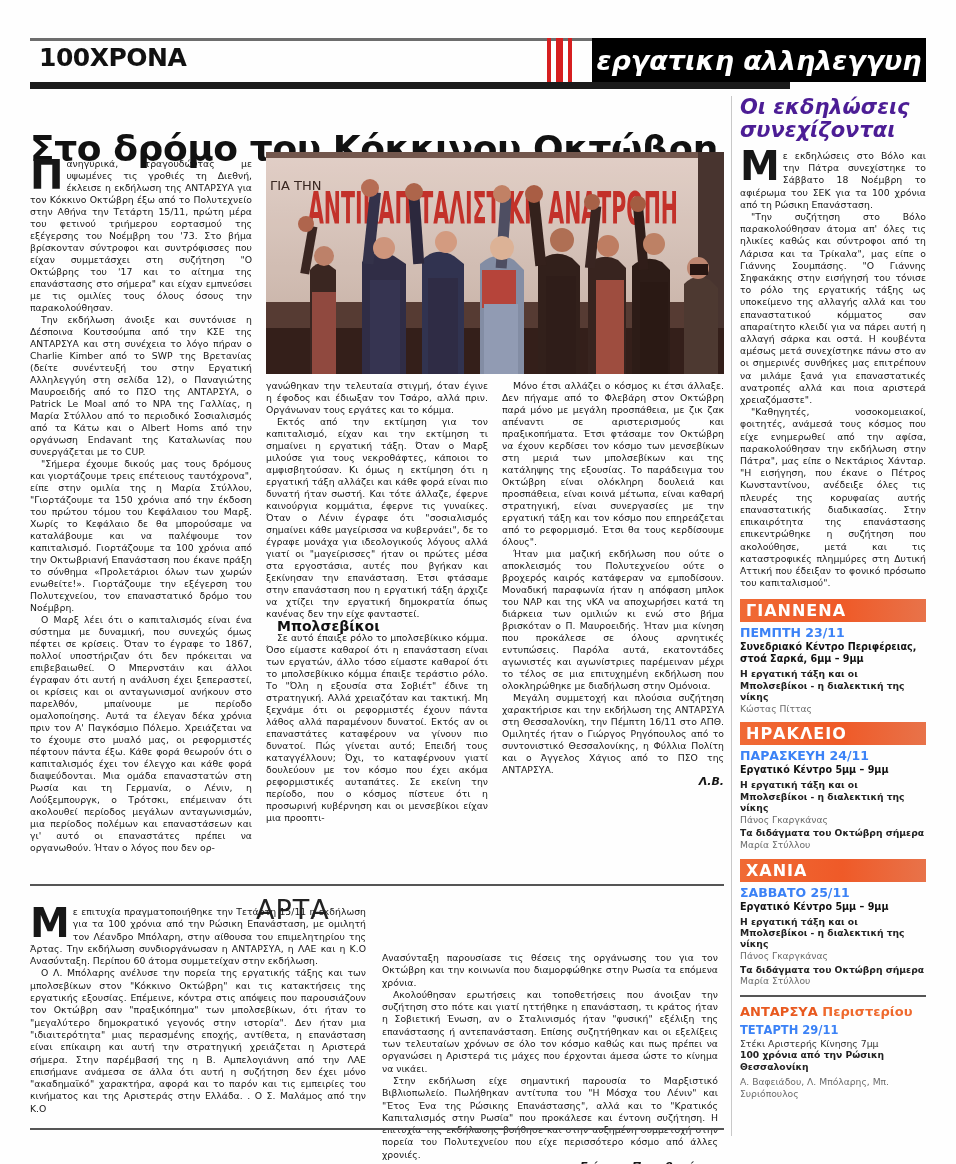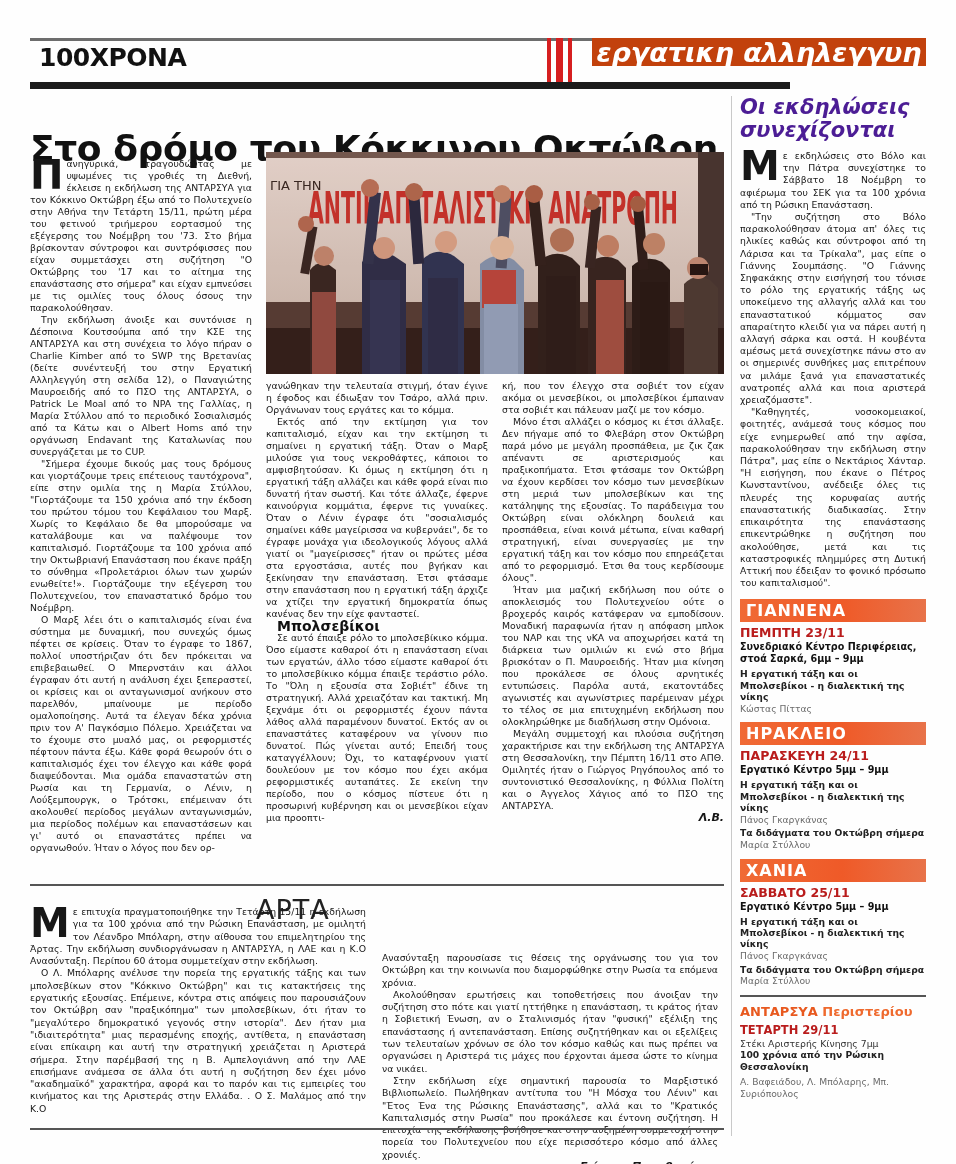--- a/index.html
+++ b/index.html
@@ -69,22 +69,22 @@
     display: flex;
     gap: 5px;
   }
   .mbar { width: 7px; height: 44px; background: #d61f20; }
   .mbar.thin { width: 4px; }
   .masthead-brand {
     position: absolute;
     left: 562px;
     top: 0px;
     width: 334px;
-    height: 28px;
-    background: #c2410c;
+    height: 44px;
+    background: #000000;
     display: flex;
     align-items: center;
     justify-content: center;
   }
   .masthead-brand-text {
     color: #ffffff;
     font-family: "DejaVu Sans", "Liberation Sans", sans-serif;
     font-weight: bold;
     font-style: italic;
     font-size: 27px;
@@ -265,21 +265,21 @@
     color: #ffffff;
     font-weight: bold;
     font-size: 16px;
     letter-spacing: 1px;
     padding: 2px 0 2px 6px;
     margin-bottom: 3px;
   }
   .ev-date {
     font-size: 12.5px;
     font-weight: bold;
-    color: #b91c1c;
+    color: #3b82f6;
     margin-bottom: 1px;
   }
   .ev-venue {
     font-size: 9.6px;
     font-weight: bold;
     color: #111;
     line-height: 12px;
     margin-bottom: 3px;
   }
   .ev-item {
@@ -427,21 +427,20 @@
     <div class="col c2">
       <div class="photo-spacer" style="height:222px"></div>
       <p class="noindent">γανώθηκαν την τελευταία στιγμή, όταν έγινε η έφοδος και έδιωξαν τον Τσάρο, αλλά πριν. Οργάνωναν τους εργάτες και το κόμμα.</p>
       <p>Εκτός από την εκτίμηση για τον καπιταλισμό, είχαν και την εκτίμηση τι σημαίνει η εργατική τάξη. Όταν ο Μαρξ μιλούσε για τους νεκροθάφτες, κάποιοι το αμφισβητούσαν. Κι όμως η εκτίμηση ότι η εργατική τάξη αλλάζει και κάθε φορά είναι πιο δυνατή ήταν σωστή. Και τότε άλλαζε, έφερνε καινούργια κομμάτια, έφερνε τις γυναίκες. Όταν ο Λένιν έγραφε ότι "σοσιαλισμός σημαίνει κάθε μαγείρισσα να κυβερνάει", δε το έγραφε μονάχα για ιδεολογικούς λόγους αλλά γιατί οι "μαγείρισσες" ήταν οι πρώτες μέσα στα εργοστάσια, αυτές που βγήκαν και ξεκίνησαν την επανάσταση. Έτσι φτάσαμε στην επανάσταση που η εργατική τάξη άρχιζε να χτίζει την εργατική δημοκρατία όπως κανένας δεν την είχε φανταστεί.</p>
       <p class="subhead">Μπολσεβίκοι</p>
       <p>Σε αυτό έπαιξε ρόλο το μπολσεβίκικο κόμμα. Όσο είμαστε καθαροί ότι η επανάσταση είναι των εργατών, άλλο τόσο είμαστε καθαροί ότι το μπολσεβίκικο κόμμα έπαιξε τεράστιο ρόλο. Το "Όλη η εξουσία στα Σοβιέτ" έδινε τη στρατηγική. Αλλά χρειαζόταν και τακτική. Μη ξεχνάμε ότι οι ρεφορμιστές έχουν πάντα λάθος αλλά παραμένουν δυνατοί. Εκτός αν οι επαναστάτες καταφέρουν να γίνουν πιο δυνατοί. Πώς γίνεται αυτό; Επειδή τους καταγγέλλουν; Όχι, το καταφέρνουν γιατί δουλεύουν με τον κόσμο που έχει ακόμα ρεφορμιστικές αυταπάτες. Σε εκείνη την περίοδο, που ο κόσμος πίστευε ότι η προσωρινή κυβέρνηση και οι μενσεβίκοι είχαν μια προοπτι-</p>
     </div>
 
     <div class="col c3">
       <div class="photo-spacer" style="height:222px"></div>
-      <p class="noindent">κή, που τον έλεγχο στα σοβιέτ τον είχαν ακόμα οι μενσεβίκοι, οι μπολσεβίκοι έμπαιναν στα σοβιέτ και πάλευαν μαζί με τον κόσμο.</p>
       <p>Μόνο έτσι αλλάζει ο κόσμος κι έτσι άλλαξε. Δεν πήγαμε από το Φλεβάρη στον Οκτώβρη παρά μόνο με μεγάλη προσπάθεια, με ζικ ζακ απέναντι σε αριστερισμούς και πραξικοπήματα. Έτσι φτάσαμε τον Οκτώβρη να έχουν κερδίσει τον κόσμο των μενσεβίκων στη μεριά των μπολσεβίκων και της κατάληψης της εξουσίας. Το παράδειγμα του Οκτώβρη είναι ολόκληρη δουλειά και προσπάθεια, είναι κοινά μέτωπα, είναι καθαρή στρατηγική, είναι συνεργασίες με την εργατική τάξη και τον κόσμο που επηρεάζεται από το ρεφορμισμό. Έτσι θα τους κερδίσουμε όλους".</p>
       <p>Ήταν μια μαζική εκδήλωση που ούτε ο αποκλεισμός του Πολυτεχνείου ούτε ο βροχερός καιρός κατάφεραν να εμποδίσουν. Μοναδική παραφωνία ήταν η απόφαση μπλοκ του ΝΑΡ και της νΚΑ να αποχωρήσει κατά τη διάρκεια των ομιλιών κι ενώ στο βήμα βρισκόταν ο Π. Μαυροειδής. Ήταν μια κίνηση που προκάλεσε σε όλους αρνητικές εντυπώσεις. Παρόλα αυτά, εκατοντάδες αγωνιστές και αγωνίστριες παρέμειναν μέχρι το τέλος σε μια επιτυχημένη εκδήλωση που ολοκληρώθηκε με διαδήλωση στην Ομόνοια.</p>
       <p>Μεγάλη συμμετοχή και πλούσια συζήτηση χαρακτήρισε και την εκδήλωση της ΑΝΤΑΡΣΥΑ στη Θεσσαλονίκη, την Πέμπτη 16/11 στο ΑΠΘ. Ομιλητές ήταν ο Γιώργος Ρηγόπουλος από το συντονιστικό Θεσσαλονίκης, η Φύλλια Πολίτη και ο Άγγελος Χάγιος από το ΠΣΟ της ΑΝΤΑΡΣΥΑ.</p>
       <p class="signature">Λ.Β.</p>
     </div>
   </div>
 
   <div class="bottom-rule"></div>
   <div class="bottom-article">
     <div class="arta-label">ΑΡΤΑ</div>

